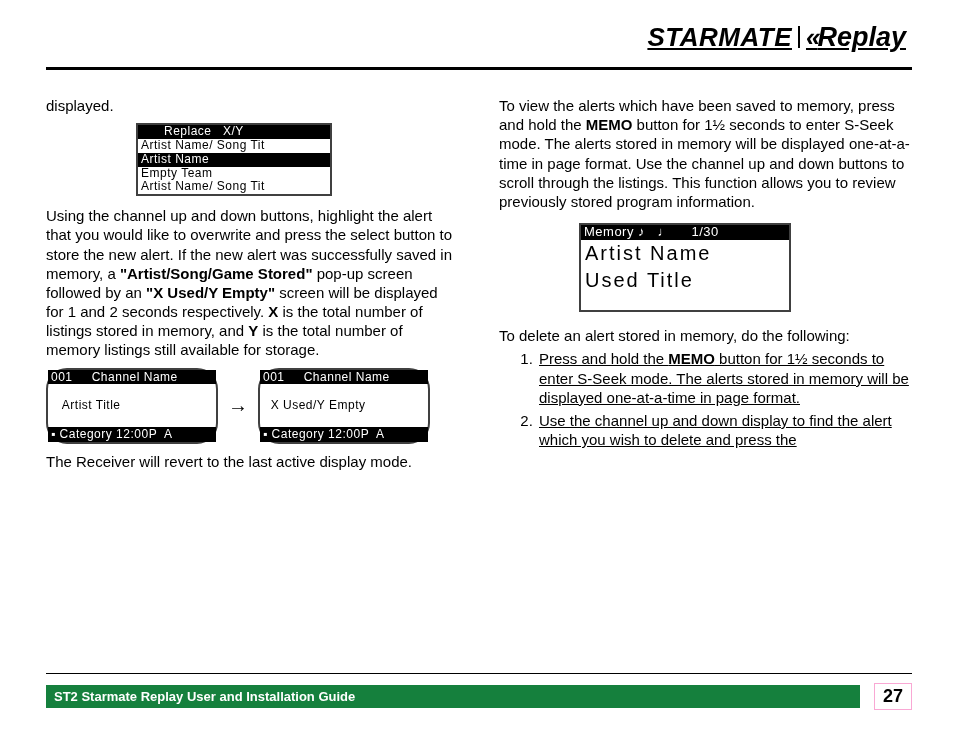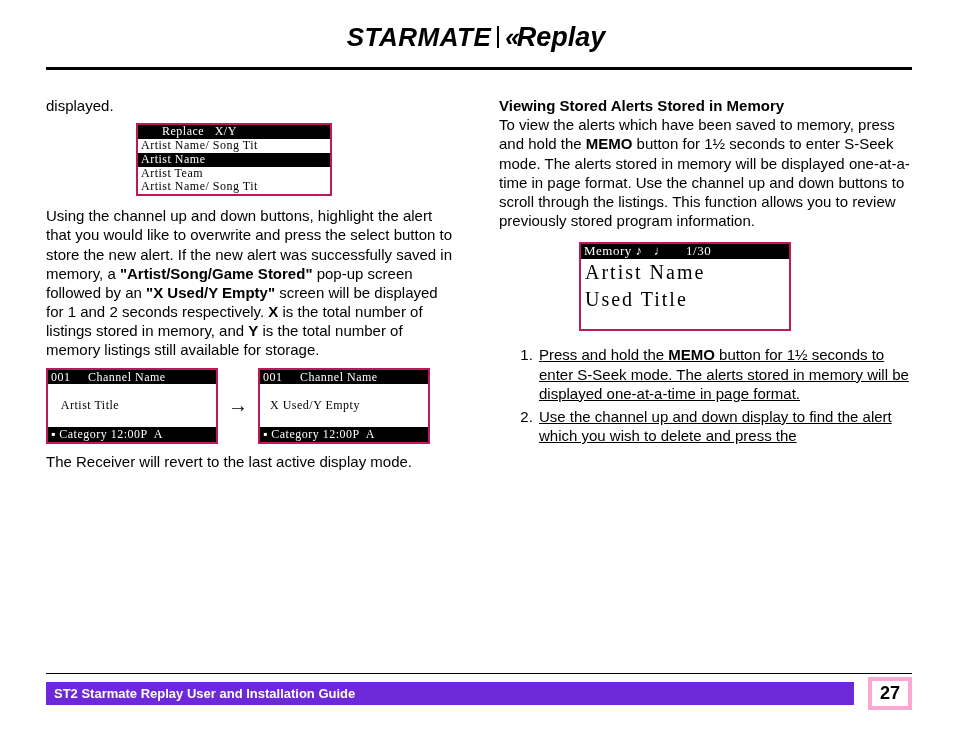--- a/index.html
+++ b/index.html
@@ -9,27 +9,28 @@
     width: 954px;
     height: 734px;
     overflow: hidden;
     position: relative;
     color: #000;
   }
   .page {
     padding: 20px 42px 0 46px;
   }
   .header-logo {
-    text-align: center;
+    text-align: right;
     font-weight: 900;
     font-size: 26px;
     font-style: italic;
     letter-spacing: 0.5px;
     padding-right: 6px;
     padding-top: 2px;
+    text-decoration: underline;
   }
   .header-logo .divider {
     display: inline-block;
     border-left: 2px solid #000;
     height: 22px;
     margin: 0 6px;
     vertical-align: middle;
     position: relative;
     top: -2px;
   }
@@ -57,32 +58,32 @@
     line-height: 1.28;
   }
   .col {
     flex: 1;
   }
   .col p { margin-bottom: 0; }
   .bold { font-weight: bold; }
   .section-head { font-weight: bold; }
   
   .lcd {
-    border: 2px solid #be185d;
+    border: 2px solid #404040;
     background: #fff;
-    font-family: Liberation Serif, serif;
+    font-family: Liberation Sans, sans-serif;
     font-size: 12px;
     line-height: 1.15;
     margin: 6px auto 8px auto;
     letter-spacing: 0.5px;
   }
   .lcd .row { padding: 0 3px; white-space: pre; }
   .lcd .inv { background: #000; color: #fff; }
   .lcd-small { width: 196px; }
-  .lcd-mid { width: 172px; line-height: 1.2; }
+  .lcd-mid { width: 172px; line-height: 1.2; border-radius: 21px; }
   .lcd-big {
     width: 212px;
     font-size: 14px;
     line-height: 1.15;
   }
   .lcd-big .big { font-size: 20px; letter-spacing: 2px; padding: 2px 4px; }
   .screens-row {
     display: flex;
     align-items: center;
     gap: 10px;
@@ -98,30 +99,30 @@
   }
   ol.numbered li { margin-bottom: 4px; padding-left: 2px; }
   .footer {
     position: absolute;
     left: 46px; right: 42px; bottom: 24px;
     display: flex;
     align-items: center;
     justify-content: space-between;
   }
   .footer-bar {
-    background: #6d28d9;
+    background: #15803d;
     color: #fff;
     font-weight: bold;
     font-size: 13px;
     padding: 4px 8px;
     flex: 1;
     margin-right: 14px;
   }
   .page-num {
-    border: 4px solid #f9a8d4;
+    border: 1px solid #f9a8d4;
     padding: 2px 8px;
     font-weight: bold;
     font-size: 18px;
   }
   .footer-rule {
     position: absolute;
     left: 46px; right: 42px;
     bottom: 60px;
     border-top: 1px solid #000;
   }
@@ -137,21 +138,21 @@
 
   <div class="columns">
 
     <div class="col">
       <p>displayed.</p>
 
       <div class="lcd lcd-small" style="margin:8px auto 10px 90px;">
         <div class="row inv">      Replace   X/Y</div>
         <div class="row">Artist Name/ Song Tit</div>
         <div class="row inv">Artist Name</div>
-        <div class="row">Artist Team</div>
+        <div class="row">Empty Team</div>
         <div class="row">Artist Name/ Song Tit</div>
       </div>
 
       <p>
         <span>Using the channel up and down buttons, highlight the alert that you would like to overwrite and press the select button to store the new alert. If the new alert was successfully saved in memory, a </span><span class="bold">"Artist/Song/Game Stored"</span><span> pop-up screen followed by an </span><span class="bold">"X Used/Y Empty"</span><span> screen will be displayed for 1 and 2 seconds respectively. </span><span class="bold">X</span><span> is the total number of listings stored in memory, and </span><span class="bold">Y</span><span> is the total number of memory listings still available for storage.</span>
       </p>
 
       <div class="screens-row">
         <div class="lcd lcd-mid" style="margin:0;">
           <div class="row inv">001     Channel Name</div>
@@ -167,33 +168,33 @@
           <div class="row">  X Used/Y Empty    </div>
           <div class="row">&nbsp;</div>
           <div class="row inv">▪ Category 12:00P  A</div>
         </div>
       </div>
 
       <p>The Receiver will revert to the last active display mode.</p>
     </div>
 
     <div class="col">
-      <p class="section-head">Viewing Stored Alerts Stored in Memory</p>
       <p>
         <span>To view the alerts which have been saved to memory, press and hold the </span><span class="bold">MEMO</span><span> button for 1½ seconds to enter S-Seek mode. The alerts stored in memory will be displayed one-at-a-time in page format. Use the channel up and down buttons to scroll through the listings. This function allows you to review previously stored program information.</span>
       </p>
 
       <div class="lcd lcd-big" style="margin:12px auto 14px 80px;">
         <div class="row inv" style="font-size:13px;">Memory ♪   ♩     1/30</div>
         <div class="row big">Artist Name</div>
         <div class="row big">Used Title</div>
         <div class="row">&nbsp;</div>
       </div>
 
 
+      <p>To delete an alert stored in memory, do the following:</p>
       <ol class="numbered">
         <li>
           <span>Press and hold the </span><span class="bold">MEMO</span><span> button for 1½ seconds to enter S-Seek mode. The alerts stored in memory will be displayed one-at-a-time in page format.</span>
         </li>
         <li>Use the channel up and down display to find the alert which you wish to delete and press the</li>
       </ol>
     </div>
   </div>
 </div>
 

